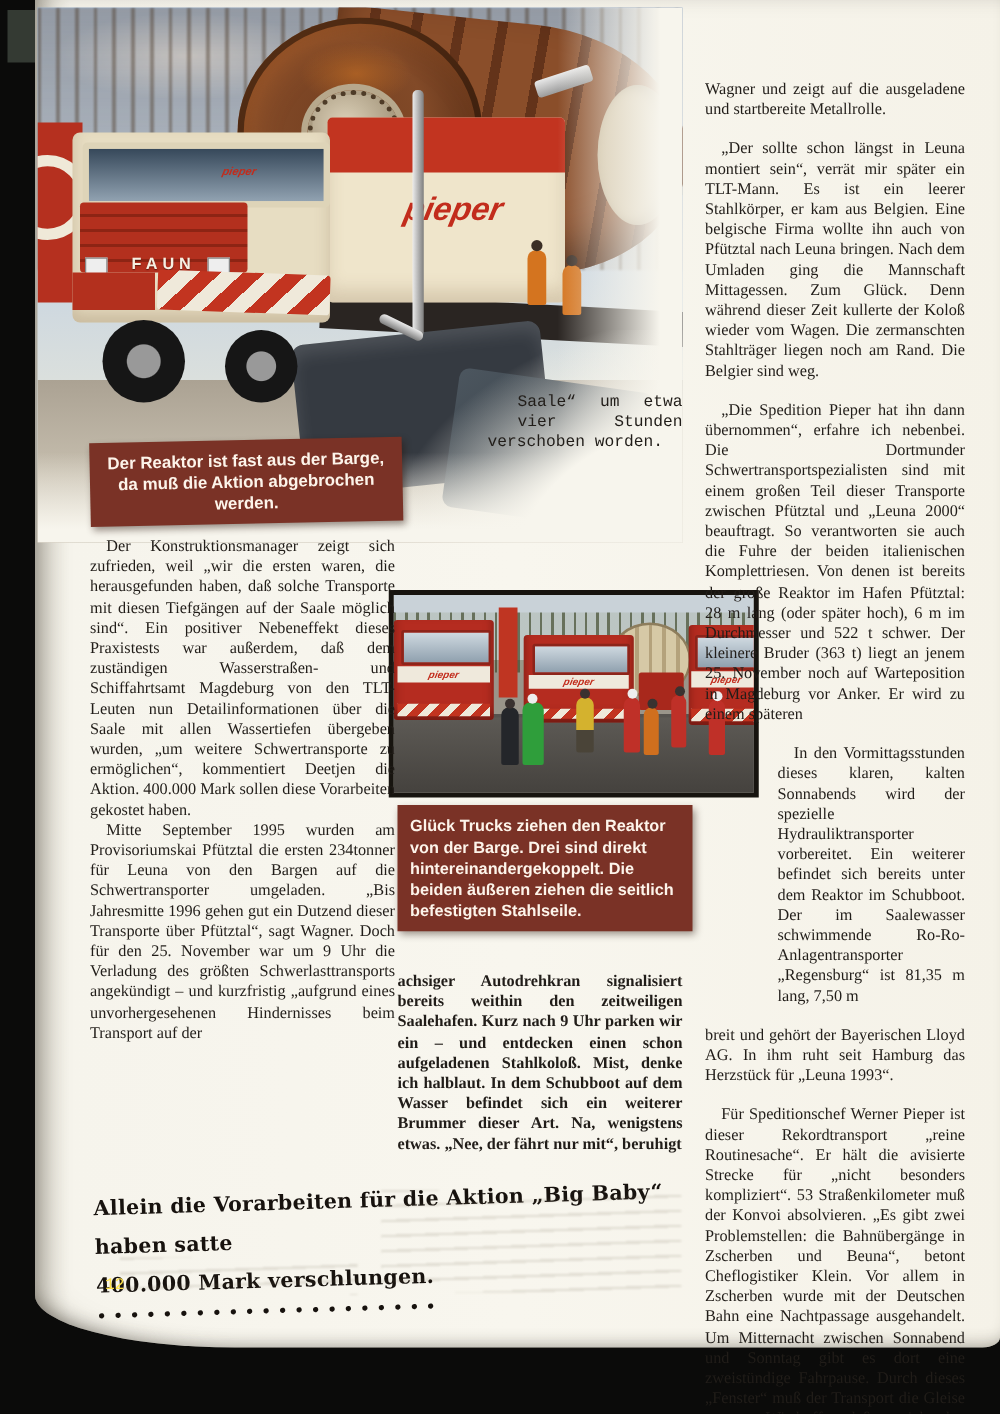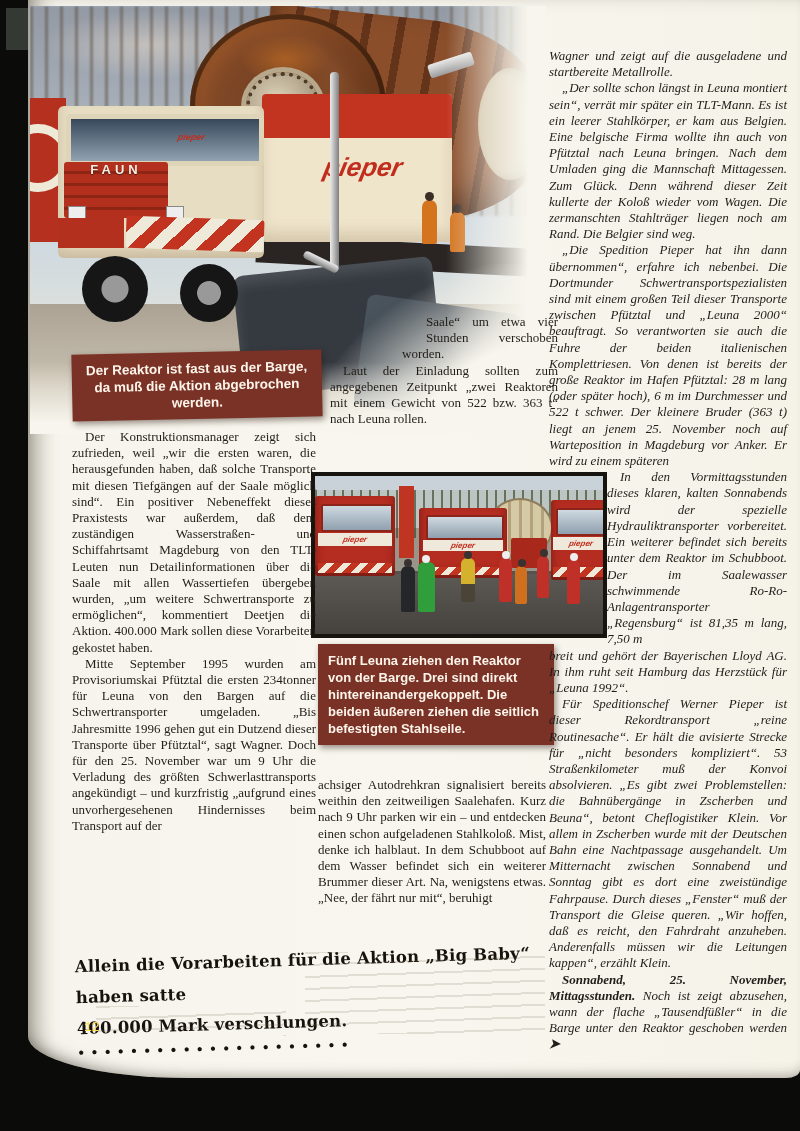--- a/index.html
+++ b/index.html
@@ -9,25 +9,25 @@
   .page{position:absolute;left:28px;top:0;width:772px;height:1078px;
         background:linear-gradient(90deg,#e9e6db 0,#f6f4ec 28px,#f8f6ee 50%,#f5f2e8 100%);
         border-bottom-left-radius:160px 42px;border-bottom-right-radius:14px 8px;
         box-shadow:inset 16px 0 22px -12px rgba(60,55,45,.55), inset 0 -10px 14px -10px rgba(60,55,45,.4);}
   
   .col{position:absolute;text-align:justify;color:#211d19;font-size:13px;line-height:16.2px;}
   .col p{margin:0;}
   .col p.ind{text-indent:13px;}
   .col .b{font-weight:normal;}
   .col-left{left:72px;top:429px;width:244px;}
-  .col-mid-top{left:330px;top:314px;width:228px;}
-  .col-mid-bottom{left:318px;top:777px;width:228px;}
+  .col-mid-top{left:318px;top:314px;width:228px;font-family:Liberation Mono, monospace;}
+  .col-mid-bottom{left:318px;top:777px;width:228px;font-weight:bold;}
   .col-right{left:549px;top:48px;width:238px;}
   .rsec{text-align:justify;}
-  .rsec p{margin:0;font-style:italic;}
+  .rsec p{margin:15px;}
   .rsec p.ind{text-indent:13px;}
   .rsec .b{font-weight:bold;}
   .rsec-narrow{margin-left:58px;}
   .spacer1{float:left;width:96px;height:17px;}
   .spacer2{float:left;clear:left;width:72px;height:17px;}
   
   .capbox{position:absolute;background:#7a3226;color:#fdf4ea;
           font-family:"Liberation Sans",sans-serif;font-weight:bold;
           box-shadow:2px 3px 6px rgba(40,20,10,.45);}
   .cap1{left:72px;top:352px;width:238px;padding:8px 6px;text-align:center;
@@ -74,23 +74,23 @@
         background:linear-gradient(180deg,#aba293 0%,#c7bfaf 60%,#d2cabb 100%);}
   .deck{position:absolute;left:226px;top:236px;width:292px;height:28px;background:#2a2522;transform:rotate(3deg);}
   .mach1{position:absolute;left:208px;top:260px;width:200px;height:122px;background:#353a41;
         transform:rotate(-6deg);border-radius:10px;box-shadow:inset 0 8px 14px rgba(255,255,255,.12);}
   .mach2{position:absolute;left:330px;top:298px;width:156px;height:112px;border-radius:8px;
         background:linear-gradient(135deg,#4c565f,#2b3339);transform:rotate(8deg);}
   .cab{position:absolute;left:28px;top:100px;width:206px;height:152px;background:#e7ddc2;border-radius:6px;
         box-shadow:inset 0 -8px 12px rgba(120,90,60,.25);}
   .windshield{position:absolute;left:36px;top:108px;width:188px;height:42px;border-radius:4px;
         border:5px solid #ded4b8;background:linear-gradient(180deg,#36485a,#91a2b1);}
-  .grille{position:absolute;left:34px;top:156px;width:104px;height:56px;
+  .grille{position:absolute;left:34px;top:156px;width:134px;height:56px;
         background:repeating-linear-gradient(180deg,#b3301e 0 9px,#8d2414 9px 12px);
-        border-radius:3px;display:flex;align-items:flex-start;justify-content:center;}
+        border-radius:3px;display:flex;align-items:flex-end;justify-content:center;}
   .faun-text{color:#f6efe2;font-family:"Liberation Sans",sans-serif;font-weight:bold;
         font-size:13px;letter-spacing:4px;text-shadow:0 1px 1px rgba(0,0,0,.5);}
   .headlight{position:absolute;width:16px;height:12px;background:#eee;border:1px solid #888;}
   .hl1{left:38px;top:200px;} .hl2{left:136px;top:200px;}
   .bumper{position:absolute;left:96px;top:212px;width:138px;height:32px;transform:rotate(2deg);
         background:repeating-linear-gradient(135deg,#c23420 0 12px,#efe9da 12px 24px);border-radius:3px;}
   .fender{position:absolute;left:28px;top:212px;width:66px;height:30px;background:#b3301e;}
   .body-box{position:absolute;left:232px;top:88px;width:190px;height:148px;background:#efe5cb;border-radius:4px;
         box-shadow:inset 0 -10px 14px rgba(120,90,60,.2);}
   .body-band{position:absolute;left:232px;top:88px;width:190px;height:44px;background:#c23420;border-radius:4px 4px 0 0;}
@@ -233,52 +233,51 @@
     <div class="pfig p-black"></div>
     <div class="pfig p-green hat"></div>
     <div class="pfig p-yellow"></div>
     <div class="pfig p-red1 hat"></div>
     <div class="pfig p-orange"></div>
     <div class="pfig p-red2"></div>
     <div class="pfig p-red3 hat"></div>
   </div>
 
   <div class="capbox cap2">
-    <span>Fünf Leuna ziehen den Reaktor von der Barge. Drei sind direkt hintereinandergekoppelt. Die beiden äußeren ziehen die seitlich befestigten Stahlseile.</span>
+    <span>Glück Trucks ziehen den Reaktor von der Barge. Drei sind direkt hintereinandergekoppelt. Die beiden äußeren ziehen die seitlich befestigten Stahlseile.</span>
   </div>
 
   <div class="col col-left">
       <p class="ind"><span>Der Konstruktionsmanager zeigt sich zufrieden, weil „wir die ersten waren, die herausgefunden haben, daß solche Transporte mit diesen Tiefgängen auf der Saale möglich sind“. Ein positiver Nebeneffekt dieses Praxistests war außerdem, daß dem zuständigen Wasserstraßen- und Schiffahrtsamt Magdeburg von den TLT-Leuten nun Detailinformationen über die Saale mit allen Wassertiefen übergeben wurden, „um weitere Schwertransporte zu ermöglichen“, kommentiert Deetjen die Aktion. 400.000 Mark sollen diese Vorarbeiten gekostet haben.</span></p>
       <p class="ind"><span>Mitte </span><span class="b">September 1995</span><span> wurden am Provisoriumskai Pfütztal die ersten 234tonner für Leuna von den Bargen auf die Schwertransporter umgeladen. „Bis Jahresmitte 1996 gehen gut ein Dutzend dieser Transporte über Pfütztal“, sagt Wagner. Doch für den </span><span class="b">25. November</span><span> war um 9 Uhr die Verladung des größten Schwerlasttransports angekündigt – und kurzfristig „aufgrund eines unvorhergesehenen Hindernisses beim Transport auf der</span></p>
     </div>
 
   <div class="col col-mid-top">
     <div class="spacer1"></div>
     <div class="spacer2"></div>
     <div>
         <p><span>Saale“ um etwa vier Stunden verschoben worden.</span></p>
-        <p class="ind"><span>Laut der Einladung sollten zum angegebenen Zeitpunkt „zwei Reaktoren mit einem Gewicht von 522 bzw. 363 t“ nach Leuna rollen.</span></p>
       </div>
   </div>
 
   <div class="col col-mid-bottom">
       <p><span>achsiger Autodrehkran signalisiert bereits weithin den zeitweiligen Saalehafen. Kurz nach 9 Uhr parken wir ein – und entdecken einen schon aufgeladenen Stahlkoloß. Mist, denke ich halblaut. In dem Schubboot auf dem Wasser befindet sich ein weiterer Brummer dieser Art. Na, wenigstens etwas. „Nee, der fährt nur mit“, beruhigt</span></p>
     </div>
 
   <div class="col col-right">
     <div class="rsec">
         <p><span>Wagner und zeigt auf die ausgeladene und startbereite Metallrolle.</span></p>
         <p class="ind"><span>„Der sollte schon längst in Leuna montiert sein“, verrät mir später ein TLT-Mann. Es ist ein leerer Stahlkörper, er kam aus Belgien. Eine belgische Firma wollte ihn auch von Pfütztal nach Leuna bringen. Nach dem Umladen ging die Mannschaft Mittagessen. Zum Glück. Denn während dieser Zeit kullerte der Koloß wieder vom Wagen. Die zermanschten Stahlträger liegen noch am Rand. Die Belgier sind weg.</span></p>
         <p class="ind"><span>„Die Spedition Pieper hat ihn dann übernommen“, erfahre ich nebenbei. Die Dortmunder Schwertransportspezialisten sind mit einem großen Teil dieser Transporte zwischen Pfütztal und „Leuna 2000“ beauftragt. So verantworten sie auch die Fuhre der beiden italienischen Komplettriesen. Von denen ist bereits der große Reaktor im Hafen Pfütztal: 28 m lang (oder später hoch), 6 m im Durchmesser und 522 t schwer. Der kleinere Bruder (363 t) liegt an jenem 25. November noch auf Warteposition in Magdeburg vor Anker. Er wird zu einem späteren</span></p>
       </div>
     <div class="rsec rsec-narrow">
         <p class="ind"><span>In den Vormittagsstunden dieses klaren, kalten Sonnabends wird der spezielle Hydrauliktransporter vorbereitet. Ein weiterer befindet sich bereits unter dem Reaktor im Schubboot. Der im Saalewasser schwimmende Ro-Ro-Anlagentransporter „Regensburg“ ist 81,35 m lang, 7,50 m</span></p>
       </div>
     <div class="rsec">
-        <p><span>breit und gehört der Bayerischen Lloyd AG. In ihm ruht seit Hamburg das Herzstück für „Leuna 1992“.</span></p>
+        <p><span>breit und gehört der Bayerischen Lloyd AG. In ihm ruht seit Hamburg das Herzstück für „Leuna 1993“.</span></p>
         <p class="ind"><span>Für Speditionschef Werner Pieper ist dieser Rekordtransport „reine Routinesache“. Er hält die avisierte Strecke für „nicht besonders kompliziert“. 53 Straßenkilometer muß der Konvoi absolvieren. „Es gibt zwei Problemstellen: die Bahnübergänge in Zscherben und Beuna“, betont Cheflogistiker Klein. Vor allem in Zscherben wurde mit der Deutschen Bahn eine Nachtpassage ausgehandelt. Um Mitternacht zwischen Sonnabend und Sonntag gibt es dort eine zweistündige Fahrpause. Durch dieses „Fenster“ muß der Transport die Gleise queren. „Wir hoffen, daß es reicht, den Fahrdraht anzuheben. Anderenfalls müssen wir die Leitungen kappen“, erzählt Klein.</span></p>
         <p class="ind"><span class="b">Sonnabend, 25. November, Mittagsstunden.</span><span> Noch ist zeigt abzusehen, wann der flache „Tausendfüßler“ in die Barge unter den Reaktor geschoben werden </span><span class="b">➤</span></p>
       </div>
   </div>
 
   <div class="callout">
     <div>Allein die Vorarbeiten für die Aktion „Big Baby“ haben satte</div>
     <div>400.000 Mark verschlungen.</div>
     <div class="dotsrow">•••••••••••••••••••••</div>
   </div>

